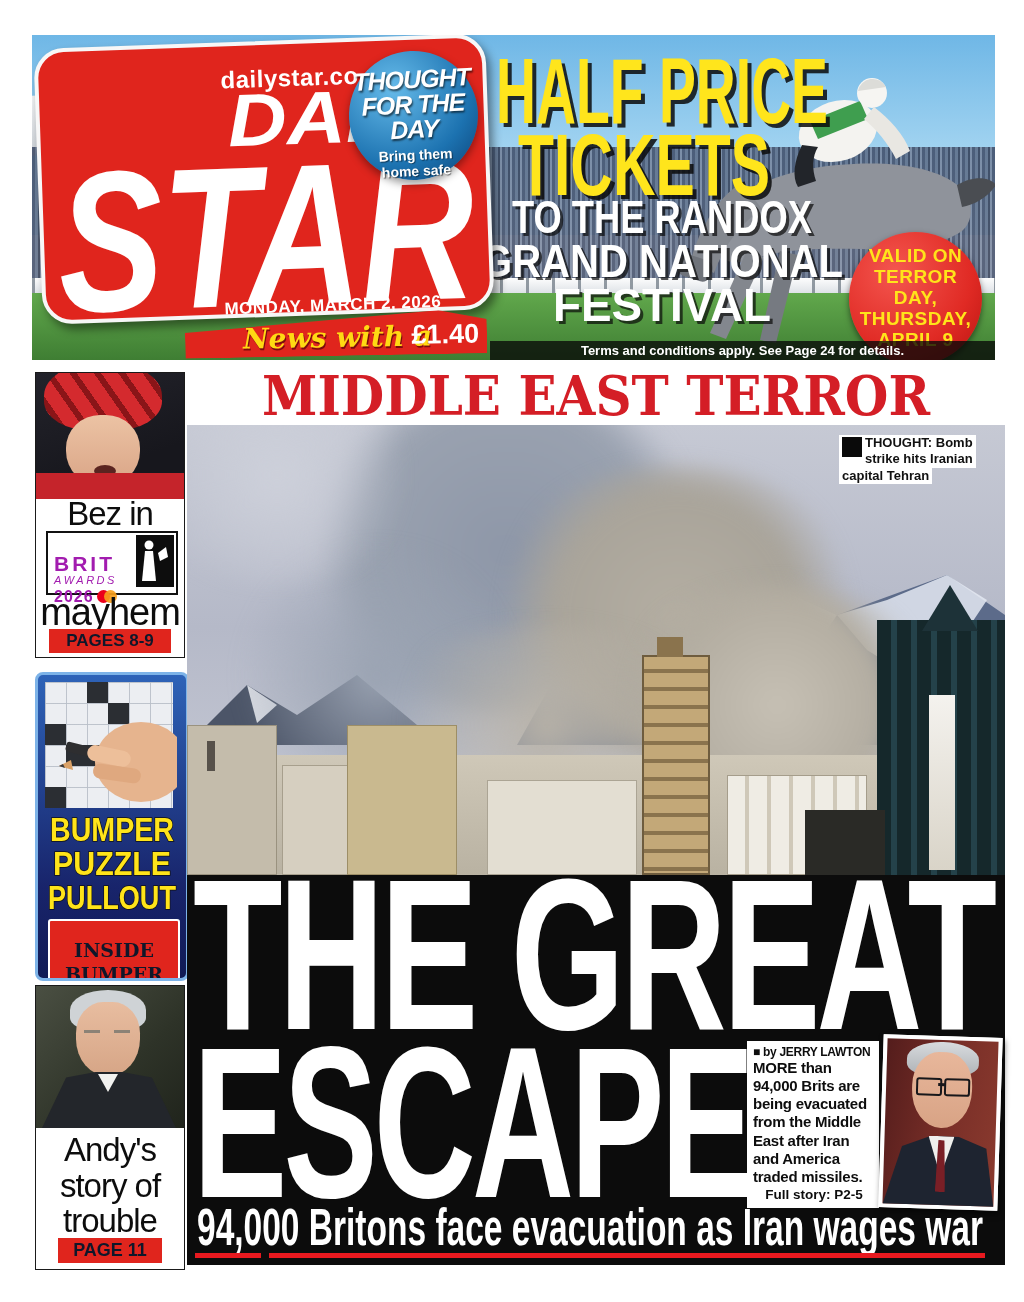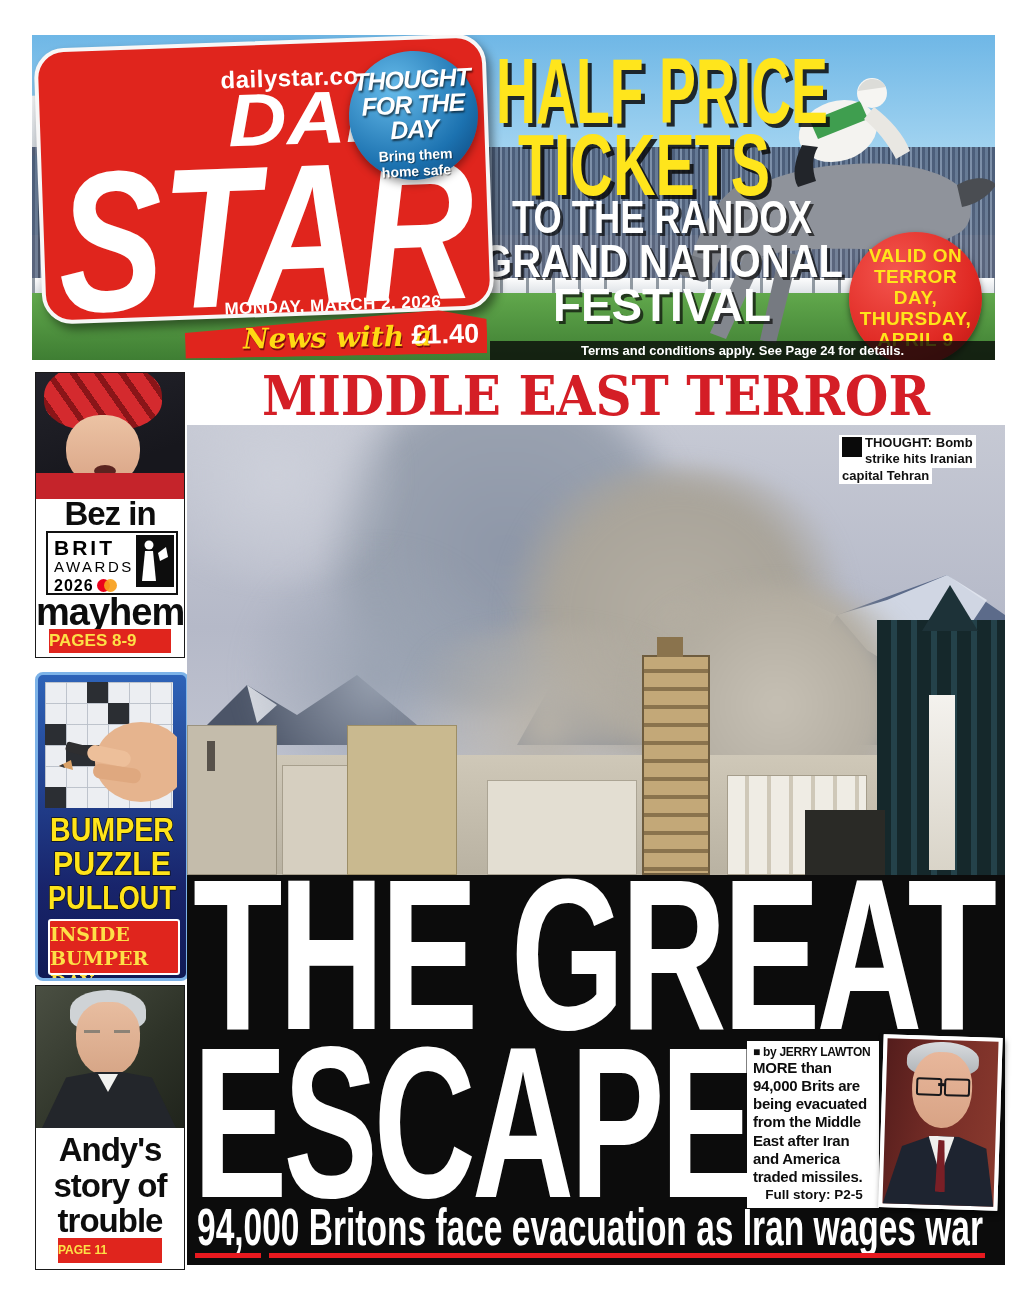--- a/index.html
+++ b/index.html
@@ -53,56 +53,56 @@
   
   .panel{border:1px solid #1a1a1a;background:#fff;overflow:hidden;}
   #panel-bez{left:35px;top:372px;width:148px;height:284px;}
   #bez-photo{left:0;top:0;width:100%;height:122px;background:linear-gradient(160deg,#23232b,#17171d 70%);}
   .bez-hat{position:absolute;left:8px;top:-12px;width:118px;height:70px;border-radius:50% 50% 42% 42%;
      background:repeating-linear-gradient(55deg,#d42a2e 0 14px,#8a1518 14px 20px);}
   .bez-face{position:absolute;left:30px;top:42px;width:74px;height:72px;border-radius:46% 46% 50% 50%;
      background:linear-gradient(#ecc3a4,#d9a486);}
   .bez-mouth{position:absolute;left:58px;top:92px;width:22px;height:12px;border-radius:50%;background:#5a2420;}
   .bez-torso{position:absolute;left:0px;top:100px;width:148px;height:26px;background:#c5242b;}
-  .blk-heavy{font-weight:700;color:#0d0d0d;letter-spacing:-1px;text-align:center;line-height:1;}
+  .blk-heavy{font-weight:400;color:#0d0d0d;letter-spacing:-1px;text-align:center;line-height:1;}
   #brit-box{left:10px;top:158px;width:128px;height:60px;border:2px solid #111;background:#fff;display:flex;}
-  .brit-left{padding:4px 0 0 6px;color:#000000;}
+  .brit-left{padding:20px 0 0 6px;color:#a21caf;}
   .brit-name{font-size:21px;font-weight:bold;letter-spacing:3px;line-height:1;}
-  .brit-awards{font-size:15px;letter-spacing:2.5px;line-height:1.25;}
+  .brit-awards{font-size:11px;letter-spacing:2.5px;line-height:1.25;font-style:italic;}
   .brit-year-row{display:flex;align-items:center;font-size:16px;font-weight:bold;letter-spacing:1px;line-height:1.1;}
   .mc{display:inline-block;width:13px;height:13px;border-radius:50%;}
   .mc-red{background:#eb001b;margin-left:3px;}
   .mc-org{background:#f79e1b;margin-left:-6px;opacity:.92;}
   #brit-statue{margin-left:auto;}
-  .red-box{background:#e0251d;color:#fde047;font-weight:bold;}
+  .red-box{background:#e0251d;color:#0f172a;font-weight:bold;text-align:center;}
   #bez-pages{left:13px;top:256px;width:122px;height:24px;font-size:17px;line-height:24px;}
 
   #panel-puzzle{left:35px;top:672px;width:148px;height:303px;border:3px solid #7db3e8;border-radius:8px;
      background:linear-gradient(180deg,#2e63b8,#18246b 70%,#101a55);overflow:hidden;}
   #xword{left:7px;top:7px;width:128px;height:126px;background:
      linear-gradient(rgba(185,191,200,.9) 1px,transparent 1px),
      linear-gradient(90deg,rgba(185,191,200,.9) 1px,transparent 1px),#eceef2;
      background-size:21px 21px;}
   .xsq{position:absolute;background:#2b2e33;width:21px;height:21px;}
   #hand-svg{position:absolute;right:-4px;top:18px;width:120px;height:108px;}
   .puz-svg{left:7px;height:36px;width:134px;}
   #inside-box{left:10px;top:244px;width:128px;height:50px;border:2px solid #fff;border-radius:3px;
-     font-family:"DejaVu Serif",serif;font-size:19px;line-height:1.25;padding-top:2px;}
+     font-family:"DejaVu Serif",serif;font-size:19px;line-height:1.25;padding-top:18px;}
 
   #panel-andy{left:35px;top:985px;width:148px;height:283px;}
   #andy-photo{left:0;top:0;width:100%;height:142px;background:linear-gradient(135deg,#4a4f42,#2e3328 60%,#20241c);}
   .andy-hair{position:absolute;left:34px;top:4px;width:76px;height:40px;border-radius:50% 50% 30% 30%;background:#cfd3d6;}
   .andy-face{position:absolute;left:40px;top:16px;width:64px;height:74px;border-radius:44% 44% 52% 52%;
      background:linear-gradient(#e8bda0,#d6a586);}
   .andy-brow{position:absolute;width:16px;height:3px;background:#8c8276;top:44px;}
   .andy-suit{position:absolute;left:6px;top:86px;width:134px;height:56px;background:#23262b;
      clip-path:polygon(0 100%,18% 10%,40% 0,60% 0,82% 10%,100% 100%);}
   .andy-collar{position:absolute;left:62px;top:88px;width:20px;height:18px;background:#f2f2f0;
      clip-path:polygon(0 0,100% 0,50% 100%);}
-  #andy-page{left:22px;top:252px;width:104px;height:25px;font-size:12px;line-height:25px;}
+  #andy-page{left:22px;top:252px;width:104px;height:25px;font-size:18px;line-height:25px;}
 
   
   #main-photo{left:187px;top:425px;width:818px;height:450px;overflow:hidden;
      background:linear-gradient(#c6c9d4,#b5b9c8 45%,#cacdd8);}
   .blob{position:absolute;border-radius:50%;filter:blur(9px);}
   #mtn-svg{left:0;top:130px;width:818px;height:190px;}
   .bldg{position:absolute;}
   #caption{left:652px;top:10px;width:156px;font-size:13px;font-weight:900;color:#111;line-height:1.25;}
   #caption .cl{background:#fff;display:inline-block;padding:0 3px;}
   #cap-sq{position:absolute;left:3px;top:2px;width:20px;height:20px;background:#0a0a0a;}

